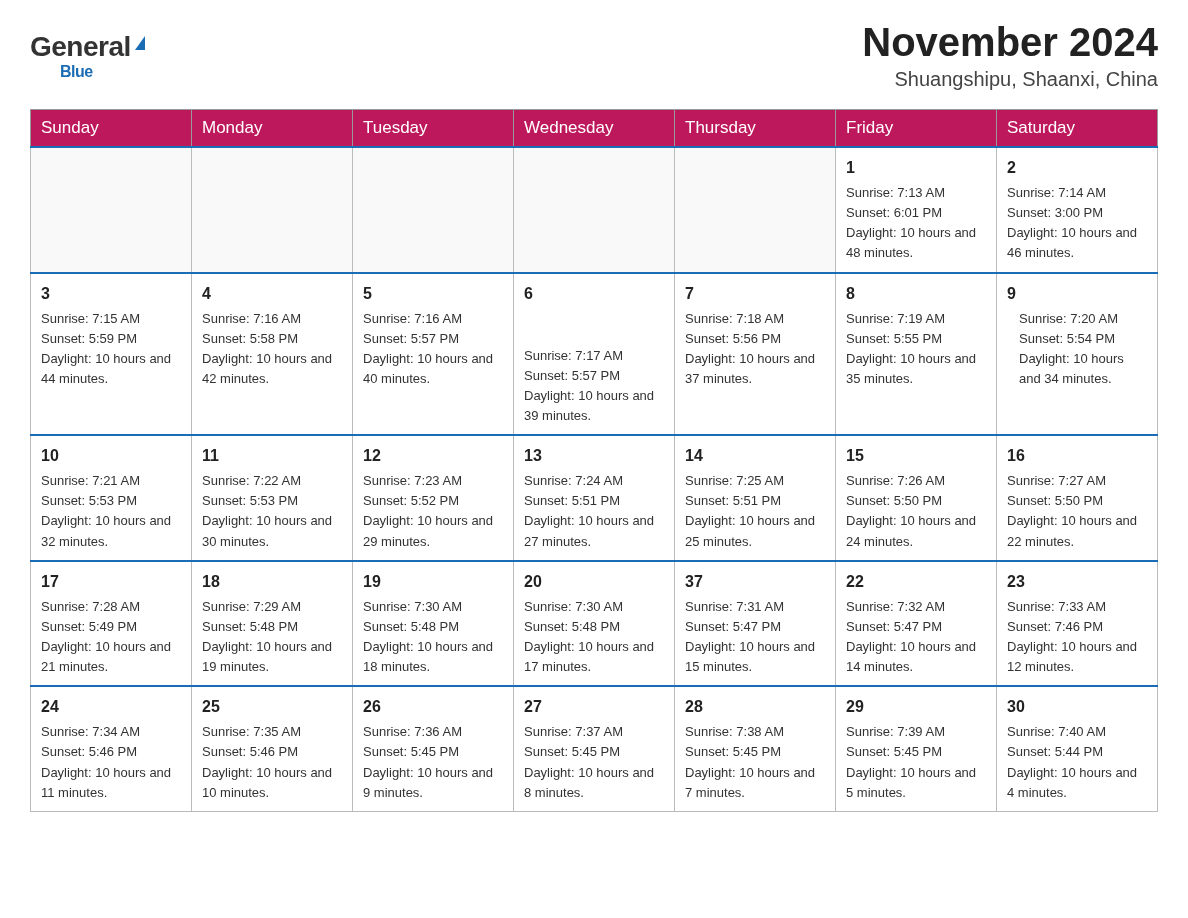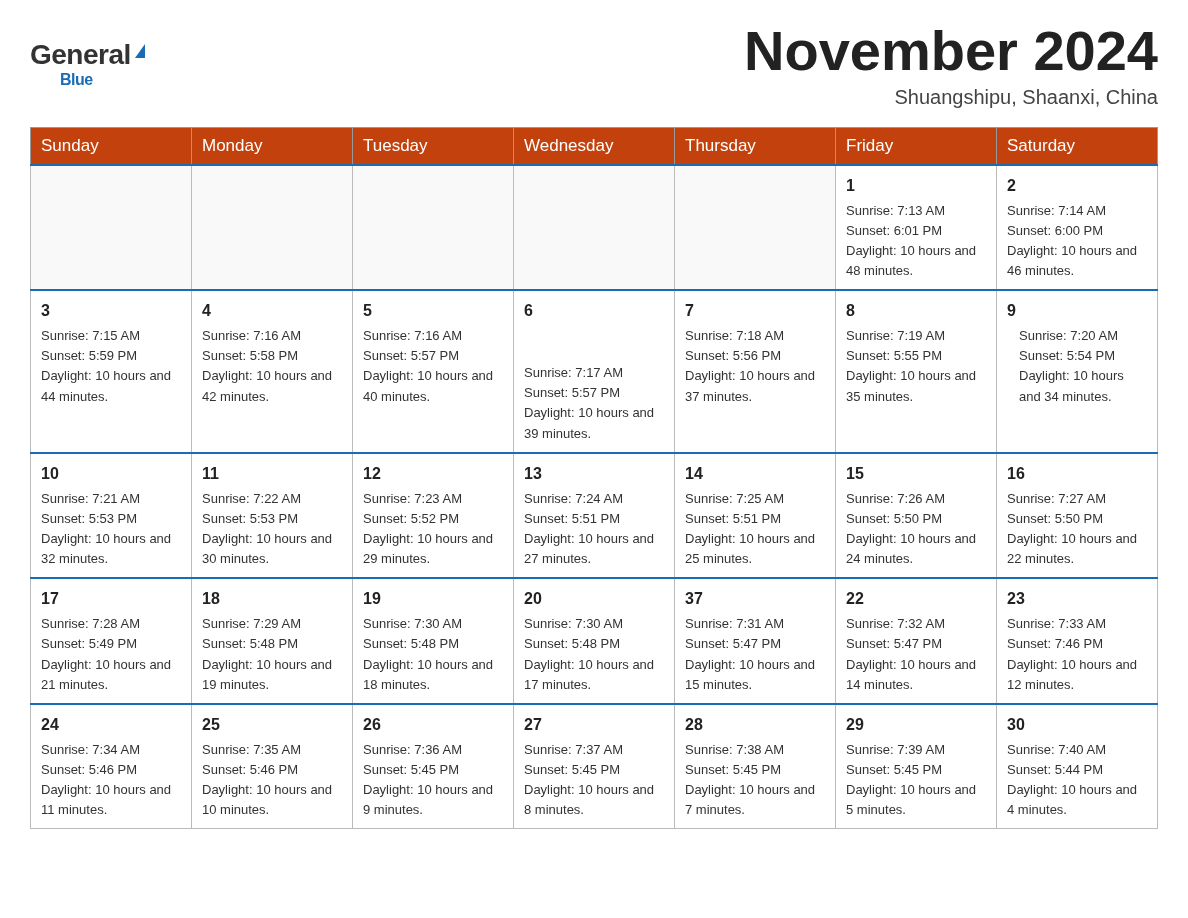--- a/index.html
+++ b/index.html
@@ -47,37 +47,37 @@
       top: -4px;
     }
     .logo-row {
       display: flex;
       align-items: center;
     }
     .title-area {
       text-align: right;
     }
     .month-title {
-      font-size: 56px;
+      font-size: 40px;
       font-weight: bold;
       color: #222;
       line-height: 1.1;
     }
     .location-title {
       font-size: 20px;
       color: #444;
       margin-top: 4px;
     }
     .calendar {
       width: 100%;
       border-collapse: collapse;
       border: 1px solid #999;
     }
     .calendar th {
-      background-color: #c2410c;
+      background-color: #be185d;
       color: #fff;
       text-align: left;
       padding: 8px 10px;
       font-size: 17px;
       font-weight: normal;
       border: 1px solid #999;
     }
     .calendar td {
       vertical-align: top;
       padding: 8px 10px;
@@ -148,21 +148,21 @@
         <td class="empty-cell"></td>
         <td>
           <span class="day-number">1</span>
           <div class="day-info" style="white-space: pre-line;">Sunrise: 7:13 AM
 Sunset: 6:01 PM
 Daylight: 10 hours and 48 minutes.</div>
         </td>
         <td>
           <span class="day-number">2</span>
           <div class="day-info" style="white-space: pre-line;">Sunrise: 7:14 AM
-Sunset: 6:00 PM
+Sunset: 3:00 PM
 Daylight: 10 hours and 46 minutes.</div>
         </td>
       </tr>
       <tr>
         <td>
           <span class="day-number">3</span>
           <div class="day-info" style="white-space: pre-line;">Sunrise: 7:15 AM
 Sunset: 5:59 PM
 Daylight: 10 hours and 44 minutes.</div>
         </td>

